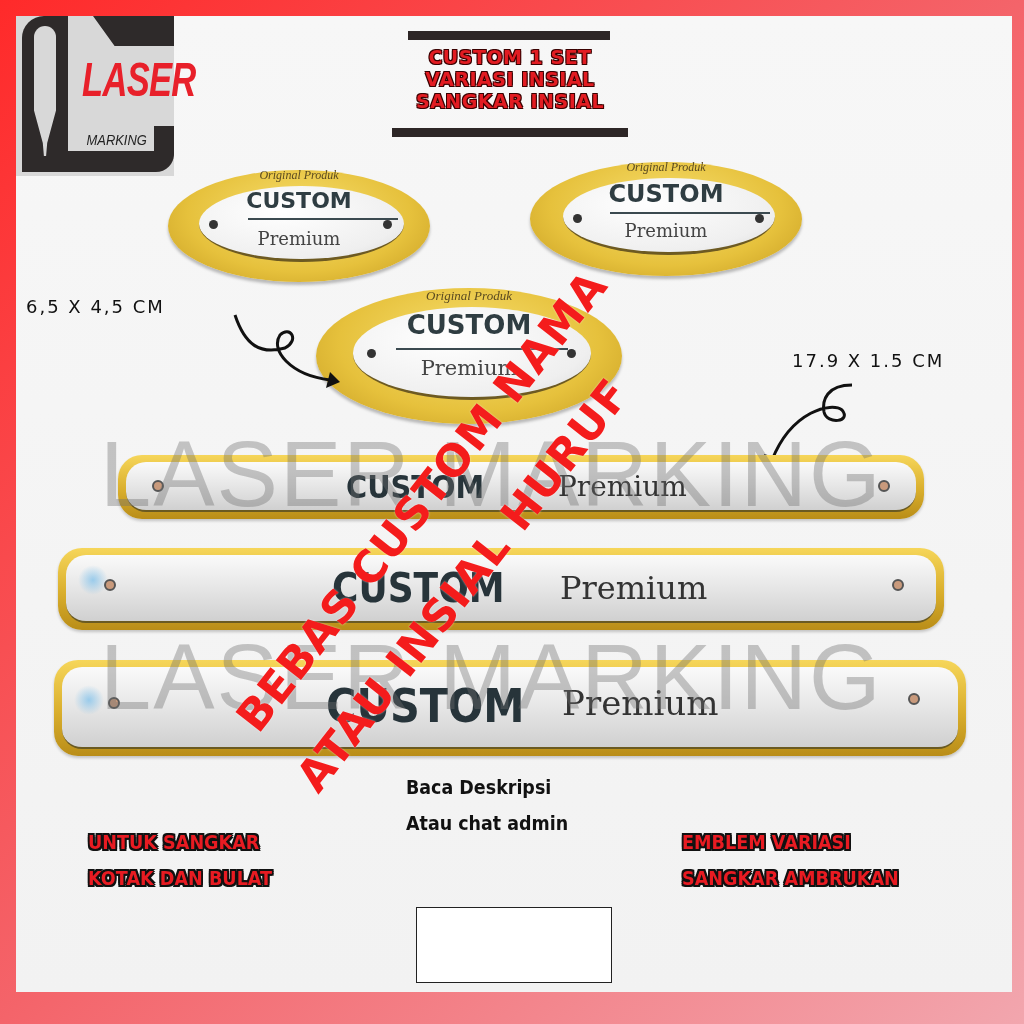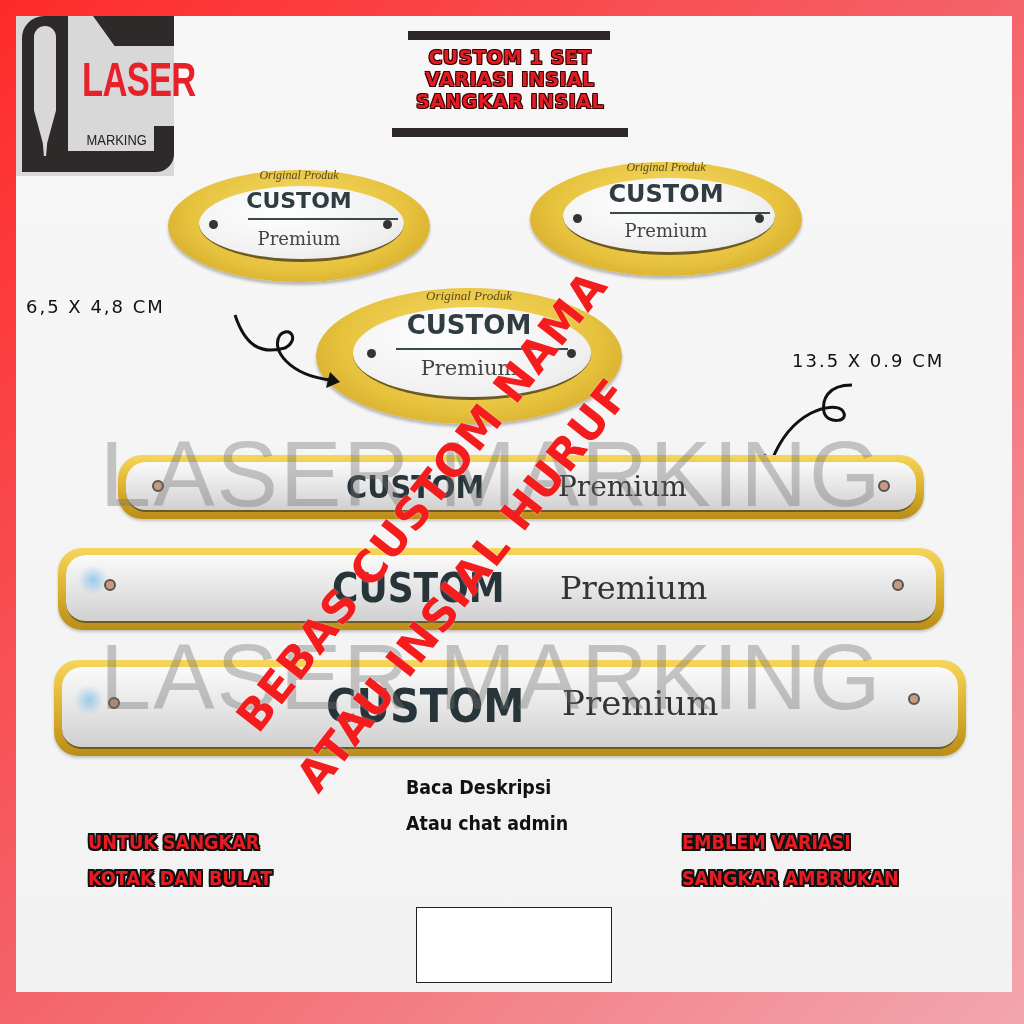--- a/index.html
+++ b/index.html
@@ -14,20 +14,21 @@
   .canvas {
     position: absolute; left: 16px; top: 16px; right: 12px; bottom: 32px;
     background: linear-gradient(180deg, #f7f7f7 0%, #f2f2f2 100%);
     overflow: hidden;
   }
 
   
   .logo {
     position: absolute; left: 16px; top: 16px; width: 158px; height: 160px;
     background: #d8d8d8;
+    font-style: italic;
   }
   .logo .dark-l {
     position: absolute; left: 6px; top: 0; width: 46px; height: 156px;
     background: #2e2a2a; border-radius: 22px 0 0 0;
   }
   .logo .dark-top {
     position: absolute; left: 50px; top: 0; width: 108px; height: 30px;
     background: #2e2a2a;
     clip-path: polygon(0 0, 100% 0, 100% 100%, 45% 100%, 25% 0);
   }
@@ -211,27 +212,27 @@
   <div class="inner">
     <div class="hole" style="left:14px; top:42px;"></div>
     <div class="hole" style="left:214px; top:42px;"></div>
   </div>
   <div class="orig" style="top:0px; font-size:13px;">Original Produk</div>
   <div class="custom" style="top:22px; font-size:26px;">CUSTOM</div>
   <div class="divider" style="left:80px; width:172px; top:60px;"></div>
   <div class="premium" style="top:68px; font-size:21px;">Premium</div>
 </div>
 
-<div class="dim" style="left:26px; top:296px;">6,5 X 4,8 CM</div>
+<div class="dim" style="left:26px; top:296px;">6,5 X 4,5 CM</div>
 <svg style="position:absolute; left:230px; top:310px;" width="110" height="80" viewBox="0 0 110 80">
   <path d="M5 5 C15 35, 30 45, 55 38 C70 30, 60 15, 50 25 C40 40, 60 65, 100 70" fill="none" stroke="#111" stroke-width="3"></path>
   <polygon points="100,62 110,72 96,78" fill="#111"></polygon>
 </svg>
 
-<div class="dim" style="left:792px; top:350px;">13.5 X 0.9 CM</div>
+<div class="dim" style="left:792px; top:350px;">17.9 X 1.5 CM</div>
 <svg style="position:absolute; left:752px; top:380px;" width="110" height="90" viewBox="0 0 110 90">
   <path d="M100 5 C75 5, 70 20, 72 32 C75 45, 100 42, 90 30 C80 22, 40 30, 20 80" fill="none" stroke="#111" stroke-width="3"></path>
   <polygon points="12,74 26,78 16,90" fill="#111"></polygon>
 </svg>
 
 <div class="bar" style="left:118px; top:455px; width:806px; height:64px;">
   <div class="inner">
     <div class="hole" style="left:26px; top:18px;"></div>
     <div class="hole" style="right:26px; top:18px;"></div>
     <div class="custom" style="left:220px; top:6px; font-size:32px;">CUSTOM</div>

